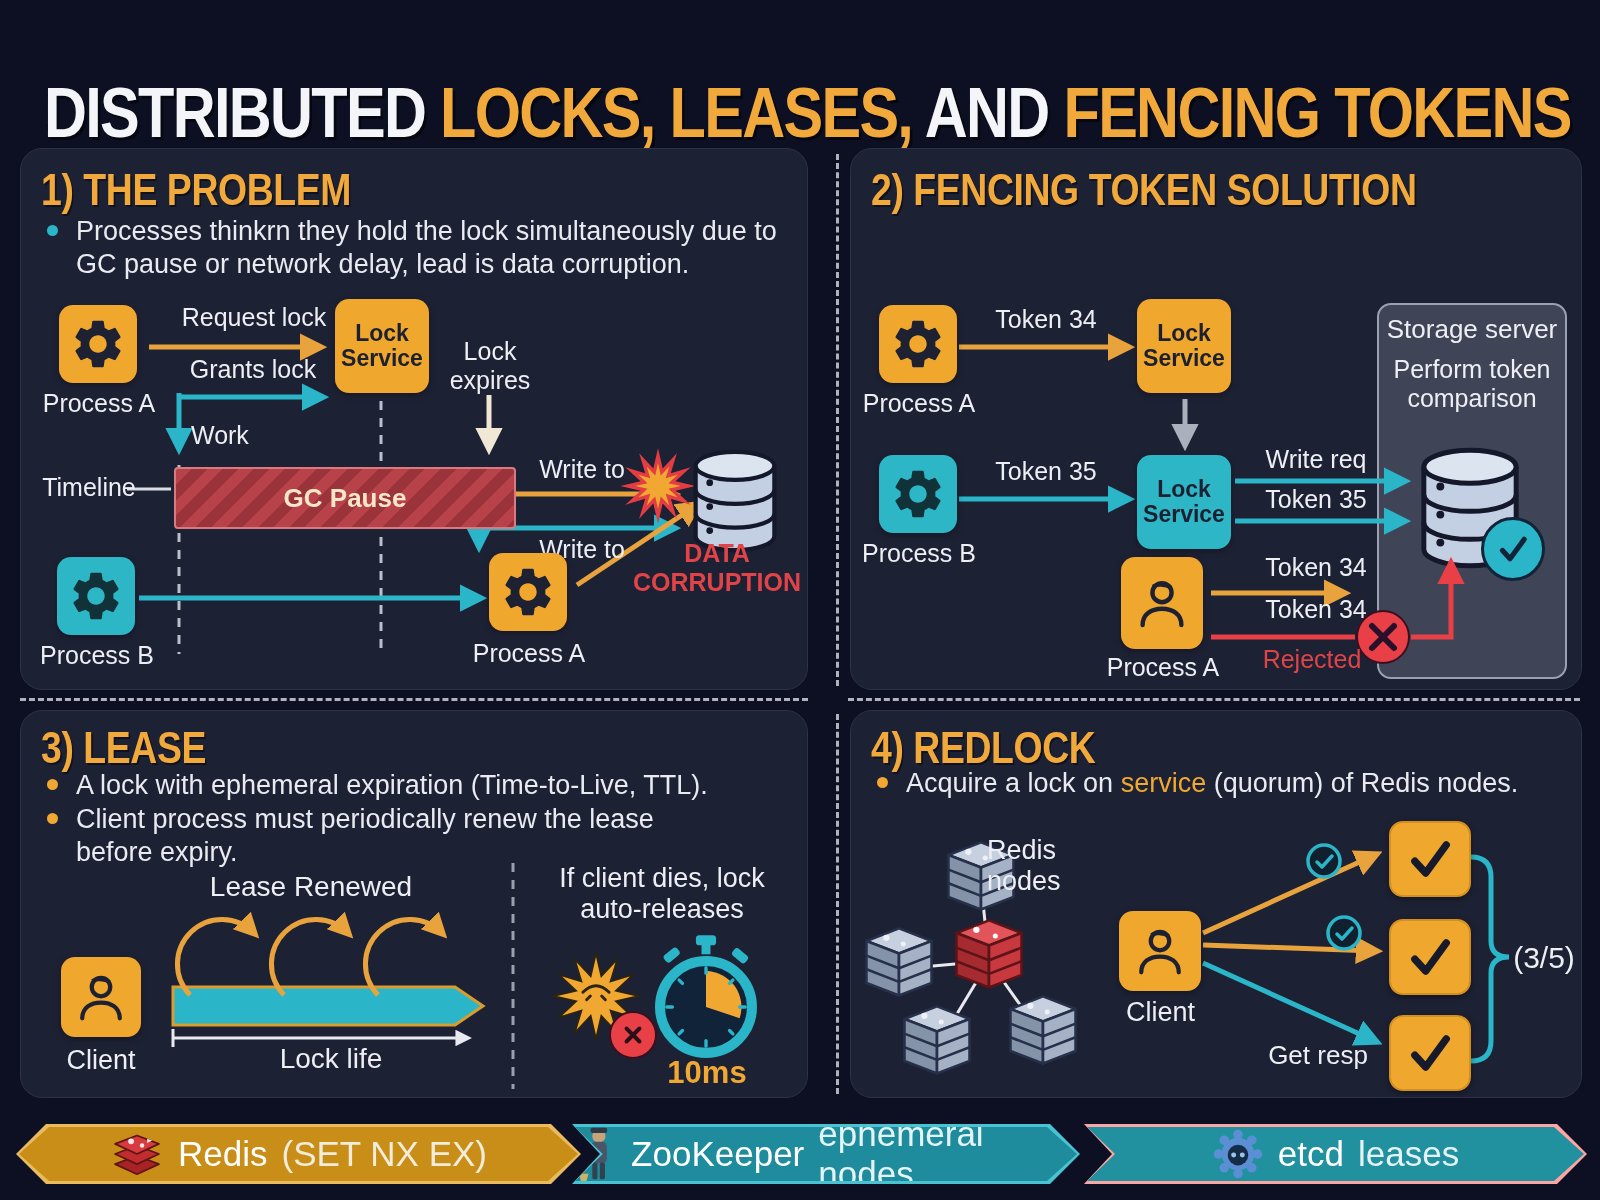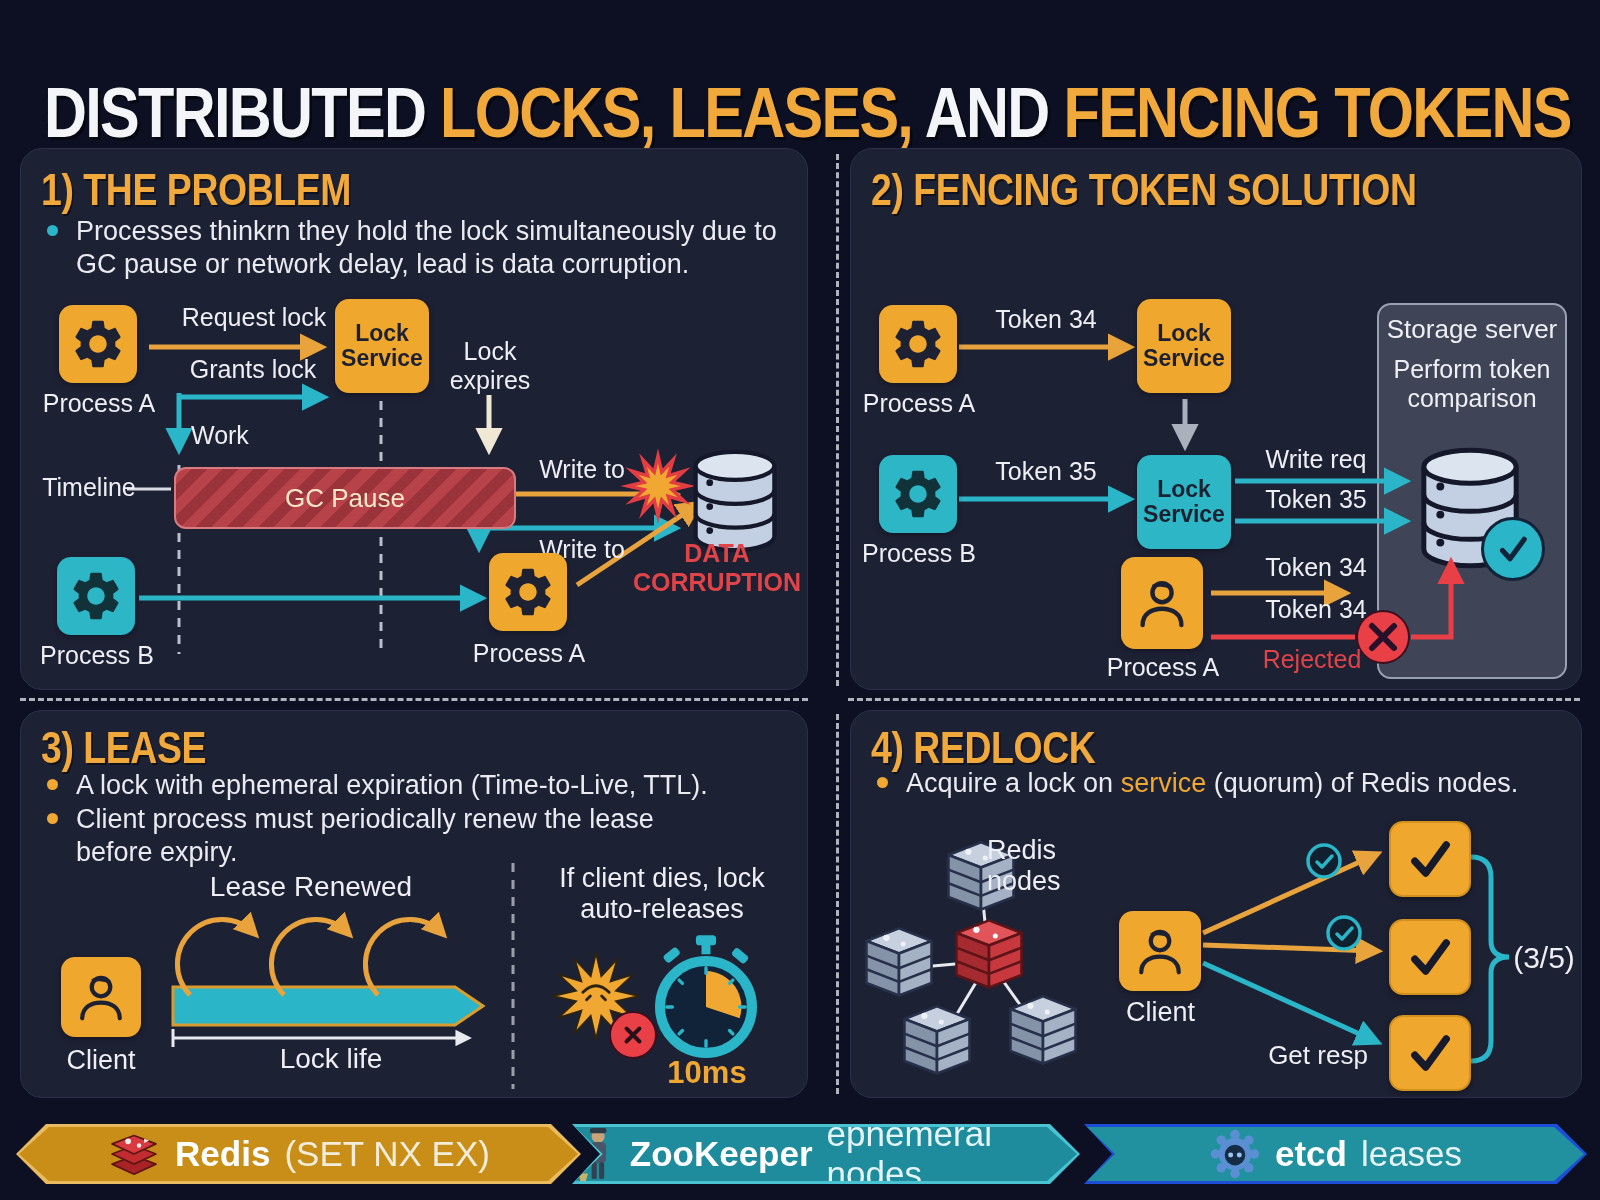--- a/index.html
+++ b/index.html
@@ -18,33 +18,33 @@
   .dot{flex:0 0 auto;width:11px;height:11px;border-radius:50%;margin-top:10px;}
   .dot-teal{background:#2ab5c8;} .dot-orange{background:#f0a832;}
   .lbl{position:absolute;color:#edeff4;font-size:25px;line-height:1.14;text-align:center;}
   .box{position:absolute;border-radius:14px;display:flex;align-items:center;justify-content:center;
        box-shadow:0 2px 6px rgba(0,0,0,.35);}
   .box-orange{background:#efa72e;} .box-teal{background:#2cb6c6;}
   .bt{font-weight:bold;color:#1c2030;font-size:23px;text-align:center;line-height:1.08;}
   .ic{position:absolute;}
   .gcbar{position:absolute;background:repeating-linear-gradient(135deg,#b8424a 0 11px,#9b333b 11px 22px);
          border:2px solid #d87a80;display:flex;align-items:center;justify-content:center;
-         color:#f6e7c9;font-weight:normal;font-size:26px;border-radius:12px;}
+         color:#f6e7c9;font-weight:bold;font-size:26px;border-radius:4px;}
   .storage{position:absolute;background:#3f4557;border:2px solid #9aa1b3;border-radius:14px;}
   .cbx{position:absolute;background:#efa72e;border:2px solid #d2901f;border-radius:14px;
        display:flex;align-items:center;justify-content:center;box-shadow:0 2px 6px rgba(0,0,0,.4);}
   .badge{position:absolute;border-radius:50%;display:flex;align-items:center;justify-content:center;}
   .sep{position:absolute;opacity:.8;}
   .sep-h{border-top:3px dashed #d9dce3;} .sep-v{border-left:3px dashed #d9dce3;}
   .banner{position:absolute;top:1124px;height:60px;}
   .chev{position:absolute;inset:0;}
   .chev-in{position:absolute;inset:3px;display:flex;align-items:center;justify-content:center;gap:14px;}
   .cp-first{clip-path:polygon(30px 0,calc(100% - 30px) 0,100% 50%,calc(100% - 30px) 100%,30px 100%,0 50%);}
   .cp-next{clip-path:polygon(0 0,calc(100% - 30px) 0,100% 50%,calc(100% - 30px) 100%,0 100%,28px 50%);}
-  .bname{font-size:35px;font-weight:bold;color:#ffffff;}
+  .bname{font-size:35px;font-weight:normal;color:#ffffff;}
   .bdetail{font-size:35px;color:#f2ecda;}
   .bdetail-teal{color:#e4f4f6;}
 </style>
 </head>
 <body>
 
 <svg width="0" height="0" style="position:absolute">
 <defs>
 <symbol id="i-gear" viewBox="0 0 24 24">
         <path fill="currentColor" d="M19.14 12.94c.04-.3.06-.61.06-.94 0-.32-.02-.64-.07-.94l2.03-1.58c.18-.14.23-.41.12-.61l-1.92-3.32c-.12-.22-.37-.29-.59-.22l-2.39.96c-.5-.38-1.03-.7-1.62-.94l-.36-2.54c-.04-.24-.24-.41-.48-.41h-3.84c-.24 0-.43.17-.47.41l-.36 2.54c-.59.24-1.13.57-1.62.94l-2.39-.96c-.22-.08-.47 0-.59.22L2.74 8.87c-.12.21-.08.47.12.61l2.03 1.58c-.05.3-.09.63-.09.94s.02.64.07.94l-2.03 1.58c-.18.14-.23.41-.12.61l1.92 3.32c.12.22.37.29.59.22l2.39-.96c.5.38 1.03.7 1.62.94l.36 2.54c.05.24.24.41.48.41h3.84c.24 0 .44-.17.47-.41l.36-2.54c.59-.24 1.13-.56 1.62-.94l2.39.96c.22.08.47 0 .59-.22l1.92-3.32c.12-.22.07-.47-.12-.61l-2.01-1.58zM12 15.6c-1.98 0-3.6-1.62-3.6-3.6s1.62-3.6 3.6-3.6 3.6 1.62 3.6 3.6-1.62 3.6-3.6 3.6z"></path>
@@ -455,21 +455,21 @@
       <div class="chev-in cp-next" style="background:#1e8c9c">
         <svg style="width:44px;height:58px">
             <use href="#i-zk"></use>
           </svg>
         <span class="bname">ZooKeeper</span>
           <span class="bdetail bdetail-teal"> ephemeral nodes</span>
       </div>
     </div>
   </div>
   <div class="banner" style="left:1084px;width:503px">
-    <div class="chev cp-next" style="background:#1d4ed8">
+    <div class="chev cp-next" style="background:#fca5a5">
       <div class="chev-in cp-next" style="background:#21909f">
         <svg style="width:52px;height:52px">
             <use href="#i-etcd"></use>
           </svg>
         <span class="bname">etcd</span>
           <span class="bdetail bdetail-teal"> leases</span>
       </div>
     </div>
   </div>
 

